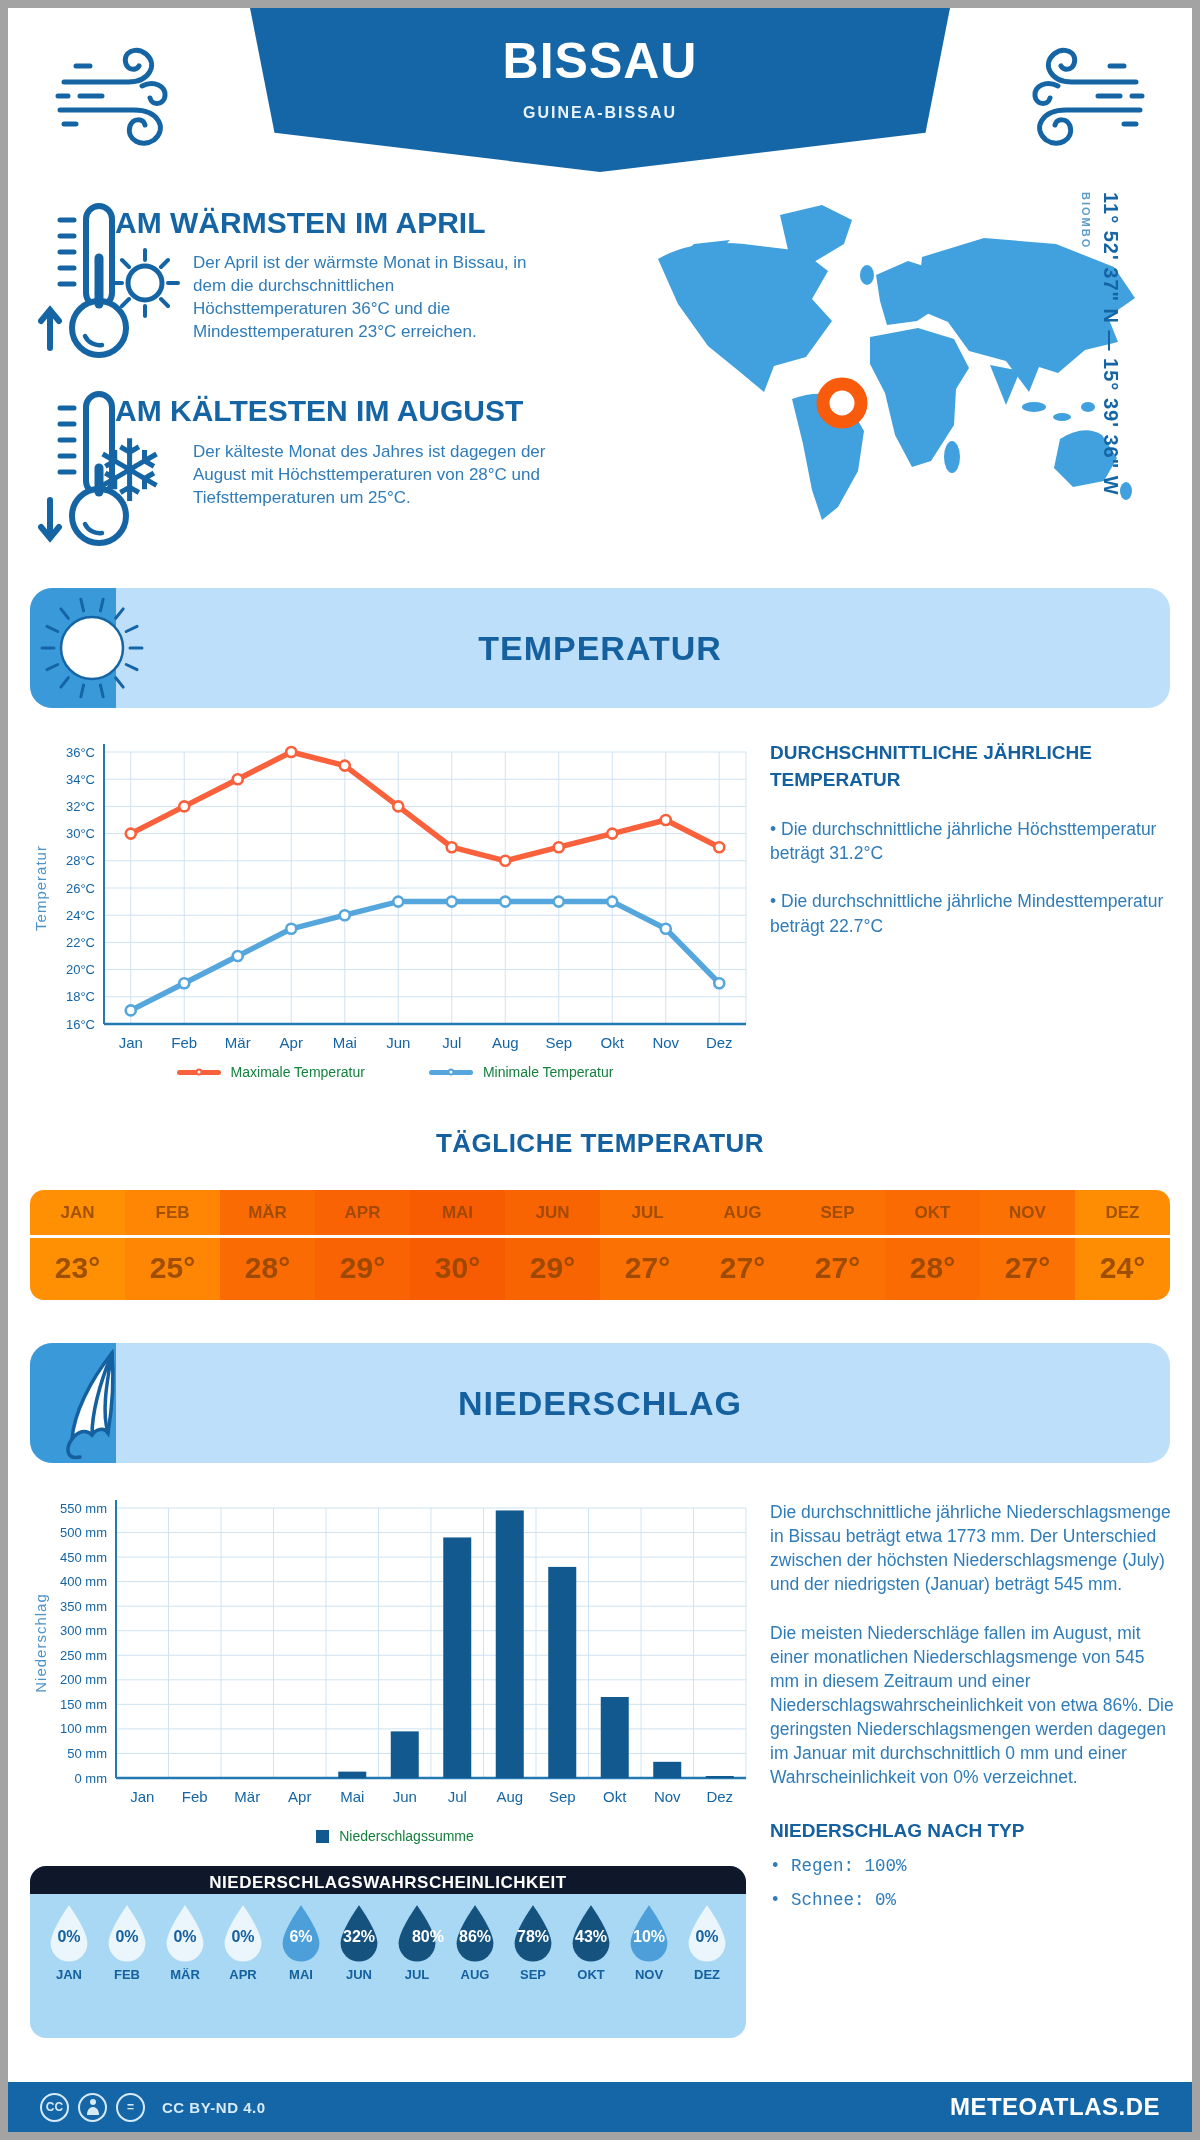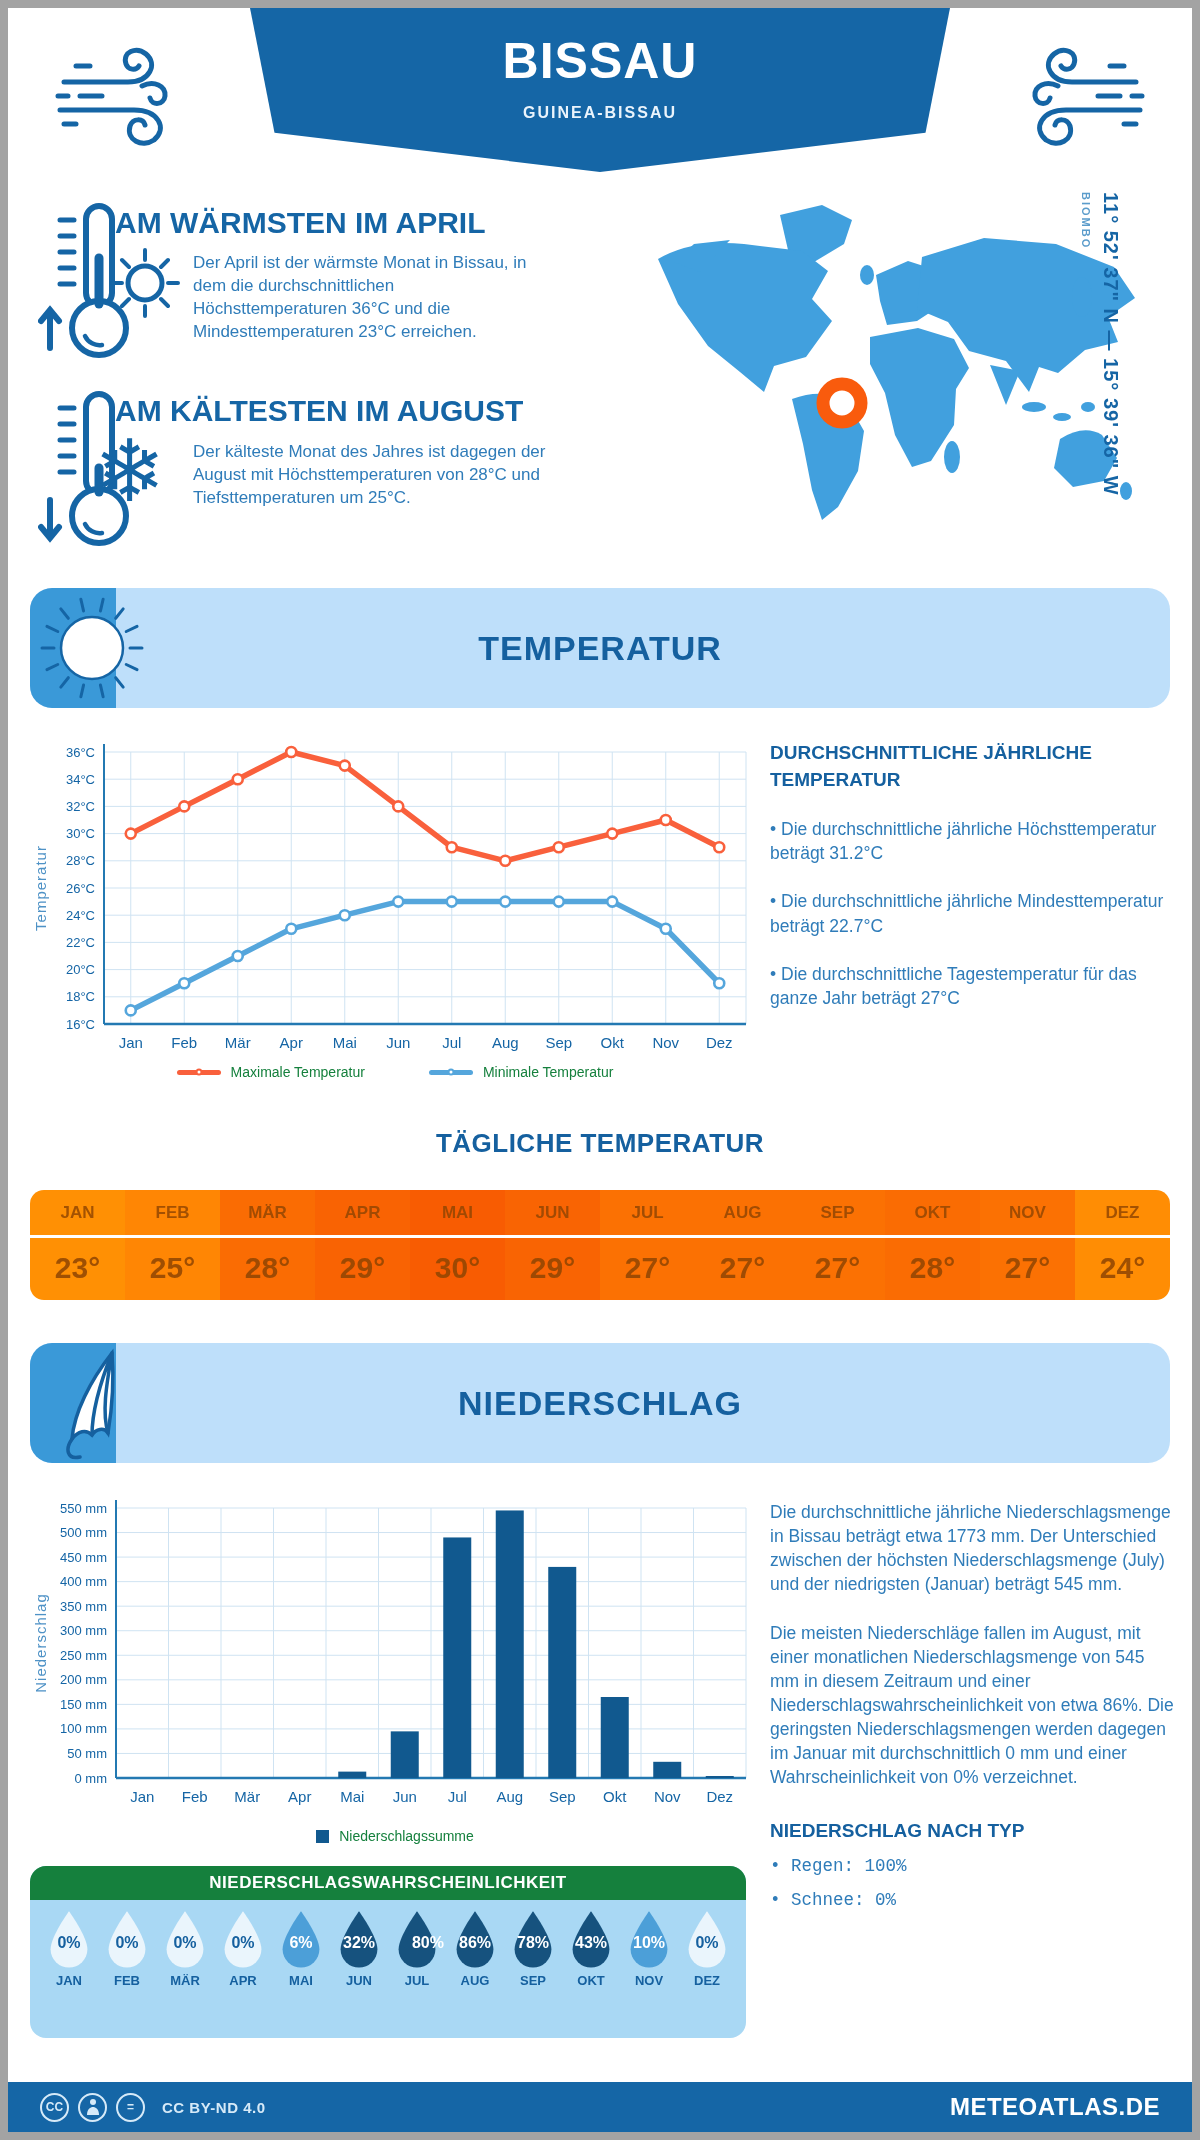--- a/index.html
+++ b/index.html
@@ -45,21 +45,21 @@
   
   .heading-center{left:0;top:1120px;width:100%;text-align:center;font-size:26px;font-weight:bold;color:#15609F;letter-spacing:0.5px;}
   .dtable{left:22px;top:1182px;width:1140px;height:110px;border-radius:14px;overflow:hidden;display:flex;}
   .dcol{flex:1;display:flex;flex-direction:column;}
   .dcol .m{height:45px;line-height:45px;text-align:center;font-size:17px;font-weight:bold;opacity:.82;}
   .dcol .sep{height:3px;background:#fff;}
   .dcol .v{height:62px;line-height:60px;text-align:center;font-size:30px;font-weight:bold;opacity:.85;}
 
   
   .prob{left:22px;top:1858px;width:716px;height:172px;background:#A9D8F4;border-radius:16px;overflow:hidden;}
-  .prob .phead{height:34px;line-height:34px;background:#15803d;color:#fff;text-align:center;font-size:17px;font-weight:bold;letter-spacing:0.5px;}
+  .prob .phead{height:28px;line-height:34px;background:#0f172a;color:#fff;text-align:center;font-size:17px;font-weight:bold;letter-spacing:0.5px;}
   .drops{display:flex;justify-content:space-between;padding:10px 12px 0;}
   .dropcell{width:54px;text-align:center;position:relative;}
   .dropcell svg{display:block;margin:0 auto;}
   .dropcell .pct{position:absolute;left:0;top:24px;width:100%;text-align:center;font-size:16px;font-weight:bold;}
   .dropcell .mon{display:block;margin-top:3px;font-size:13px;font-weight:bold;color:#15609F;}
 
   
   .footer{left:0;top:2074px;width:1184px;height:50px;background:#1566A6;display:flex;align-items:center;}
   .cc{display:flex;align-items:center;gap:9px;margin-left:32px;color:#D6EAF8;}
   .cc .ic{width:29px;height:29px;border:2.5px solid #D6EAF8;border-radius:50%;box-sizing:border-box;
@@ -260,21 +260,20 @@
           <span class="dot"></span>
         </span>
         <span>Minimale Temperatur</span>
       </div>
     </div>
 
   <div class="abs rcol" style="left:762px;top:732px;">
     <h3>DURCHSCHNITTLICHE JÄHRLICHE TEMPERATUR</h3>
     <p>• Die durchschnittliche jährliche Höchsttemperatur beträgt 31.2°C</p>
     <p>• Die durchschnittliche jährliche Mindesttemperatur beträgt 22.7°C</p>
-    <p>• Die durchschnittliche Tagestemperatur für das ganze Jahr beträgt 27°C</p>
   </div>
 
   <div class="abs heading-center">TÄGLICHE TEMPERATUR</div>
   <div class="abs dtable" id="daily-table">
       <div class="dcol" style="background: rgb(255, 144, 4);">
         <div class="m" style="color: rgb(143, 69, 3);">JAN</div>
         <div class="sep"></div>
         <div class="v" style="color: rgb(143, 69, 3); text-align: center;">23°</div>
       </div>
       <div class="dcol" style="background: rgb(255, 134, 4);">

